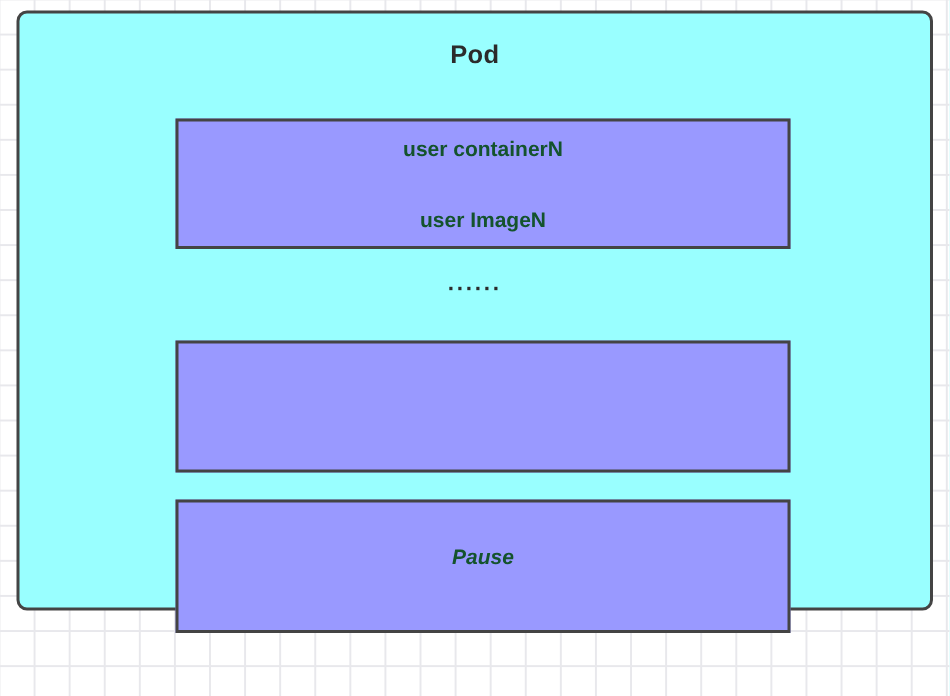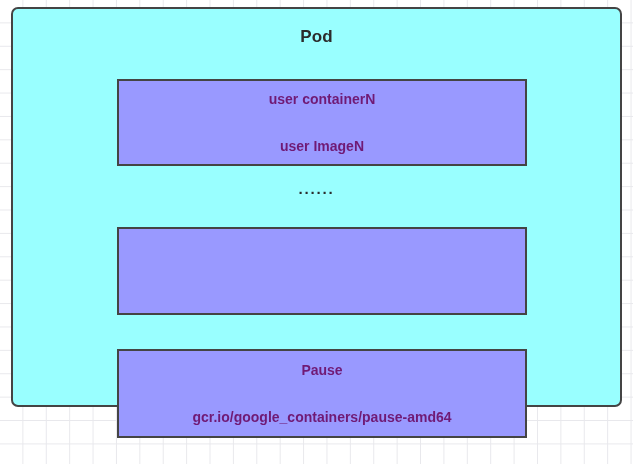--- a/index.html
+++ b/index.html
@@ -61,26 +61,26 @@
     background-color: #9999ff;
     border: 2px solid #444444;
     display: flex;
     flex-direction: column;
     align-items: center;
     justify-content: center;
   }
 
   .box-n    { top: 70px;  height: 87px; }
   .box-one  { top: 218px; height: 88px; }
-  .box-pause{ top: 340px; height: 89px; }
+  .box-pause{ top: 324px; height: 89px; font-style: italic; }
 
   .box-line {
     font-size: 14px;
     font-weight: bold;
-    color: #701a75;
+    color: #14532d;
     text-align: center;
     line-height: 1.2;
     white-space: nowrap;
   }
   .box-line.line-top    { margin-bottom: 13px; }
   .box-line.line-bottom { margin-top: 17px; }
 
   .box-pause .box-line { font-size: 14px; }
 
   
@@ -111,17 +111,16 @@
       <div class="box-line line-bottom">user ImageN</div>
     </div>
 
     <div class="ellipsis">······</div>
 
     <div class="container-box box-one">
     </div>
 
     <div class="container-box box-pause">
       <div class="box-line line-top">Pause</div>
-      <div class="box-line line-bottom">gcr.io/google_containers/pause-amd64</div>
     </div>
 
   </div>
 </div>
 
 </body></html>

